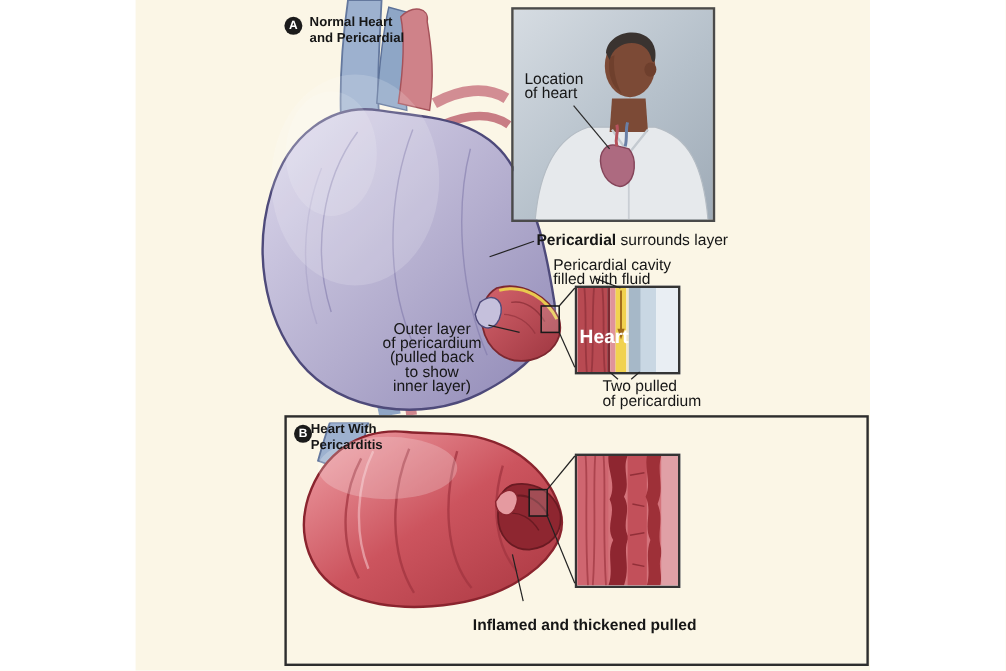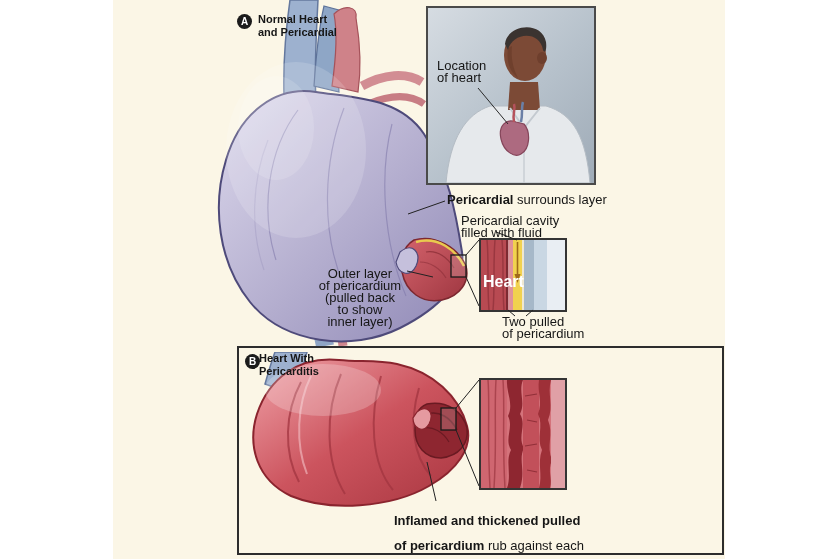--- a/index.html
+++ b/index.html
@@ -189,21 +189,20 @@
       <path d="M44,16 L56,14" fill="none"></path>
         <path d="M46,40 L56,42" fill="none"></path>
       <path d="M44,66 L56,64" fill="none"></path>
         <path d="M46,90 L56,92" fill="none"></path>
     </g>
   </svg>
 </div>
 
 <div class="abs lbl" style="left:394px;top:502px;line-height:12.5px;">
   <div><b>Inflamed and thickened pulled</b></div>
-  <div><b>of pericardium</b><span> rub against each</span></div>
   
 </div>
 
 <svg class="abs overlay" viewBox="0 0 838 559">
   <g stroke="#222222" stroke-width="1" fill="none">
 
     <line x1="445" y1="201" x2="408" y2="214"></line>
 
     <line x1="496" y1="232" x2="517" y2="240"></line>
 

